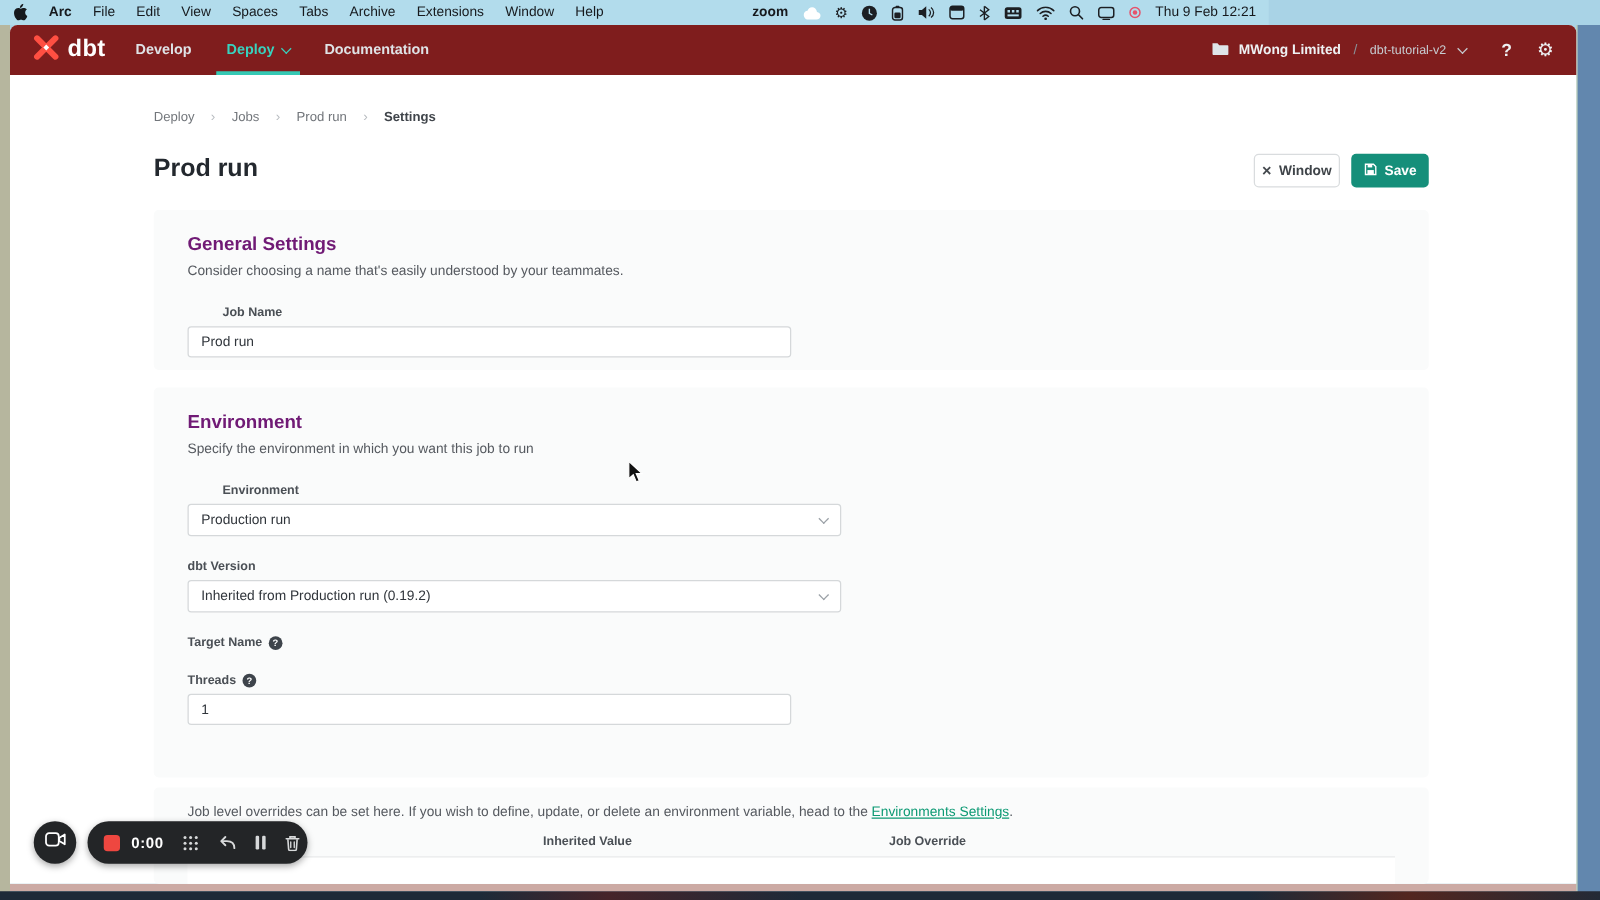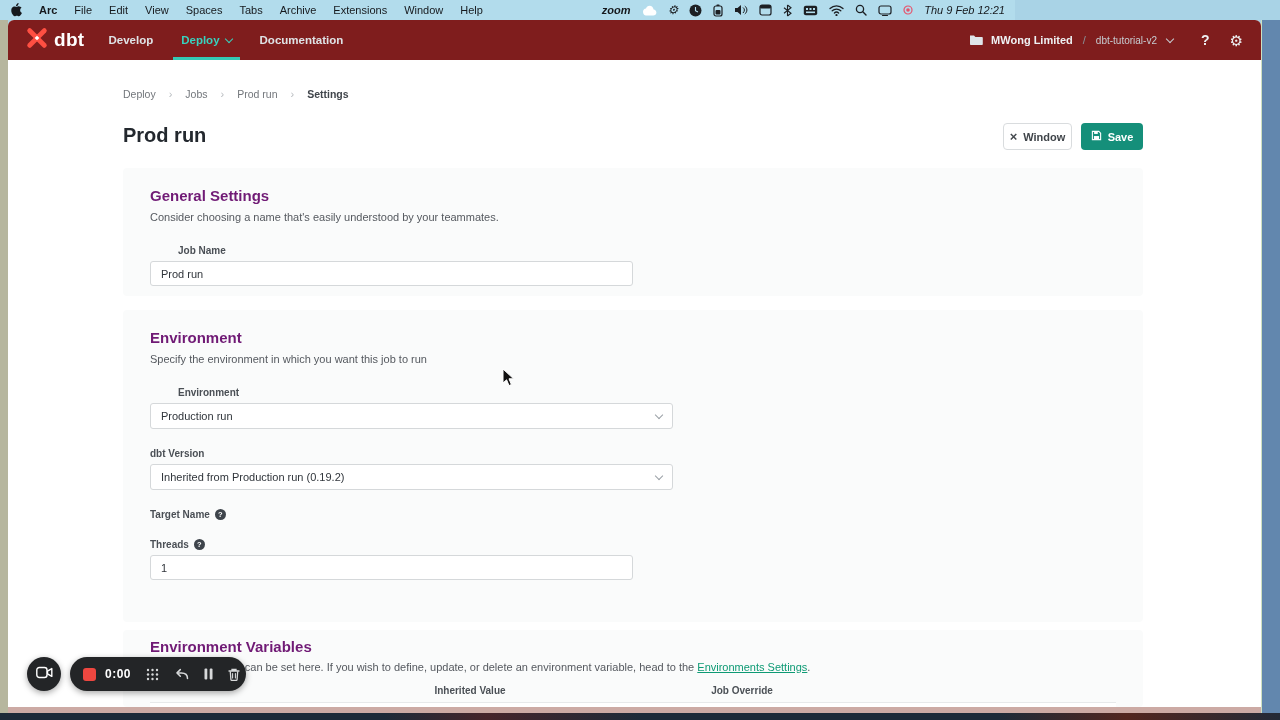--- a/index.html
+++ b/index.html
@@ -13,21 +13,21 @@
   .wp-bottom1 { position:absolute; left:8px; top:707px; width:1253px; height:6px; background:#ccaaa4; }
   .wp-bottom2 { position:absolute; left:0; top:713px; width:1280px; height:7px;
     background:linear-gradient(90deg,#1d2a38 0%,#1d2a38 30%,#46242a 38%,#1d2a38 50%,#1d2a38 78%,#53261f 88%,#232a36 100%); }
 
   
   .menubar { position:absolute; left:0; top:0; width:1015px; height:20px; background:#b2dcec;
     display:flex; align-items:center; padding:0 10px; font-size:11px; color:#16191d; }
   .mb-left { display:flex; align-items:center; gap:17px; }
   .mb-item { white-space:nowrap; }
   .mb-item.bold { font-weight:700; }
-  .mb-right { margin-left:auto; display:flex; align-items:center; gap:11px;font-style:italic; }
+  .mb-right { margin-left:auto; display:flex; align-items:center; gap:11px; }
   .mb-status { font-weight:600; }
   .mb-ic { display:flex; align-items:center; }
   .mb-glyph { font-size:12px; line-height:1; color:#1c1f23; }
   .mb-clock { white-space:nowrap; }
 
   
   .window { position:absolute; left:8px; top:20px; width:1253px; height:687px; background:#ffffff;
     border-radius:6px 6px 0 0; }
 
   
@@ -304,21 +304,20 @@
     </div>
 
     <div class="field-label mt19">
       <span>Threads</span>
       <span class="help-dot">?</span>
     </div>
     <input class="text-input" type="text" value="1" style="">
   </section>
 
   <section class="card card-envvars">
-    <h2>Environment Variables</h2>
     <p class="envvar-desc"><span>Job level overrides can be set here. If you wish to define, update, or delete an environment variable, head to the </span><span class="envvar-link">Environments Settings</span><span>.</span></p>
     <div class="envvar-table-head">
       <div class="col"></div>
       <div class="col">Inherited Value</div>
       <div class="col">Job Override</div>
       <div class="col"></div>
     </div>
     <div class="table-empty-row"></div>
   </section>
 

